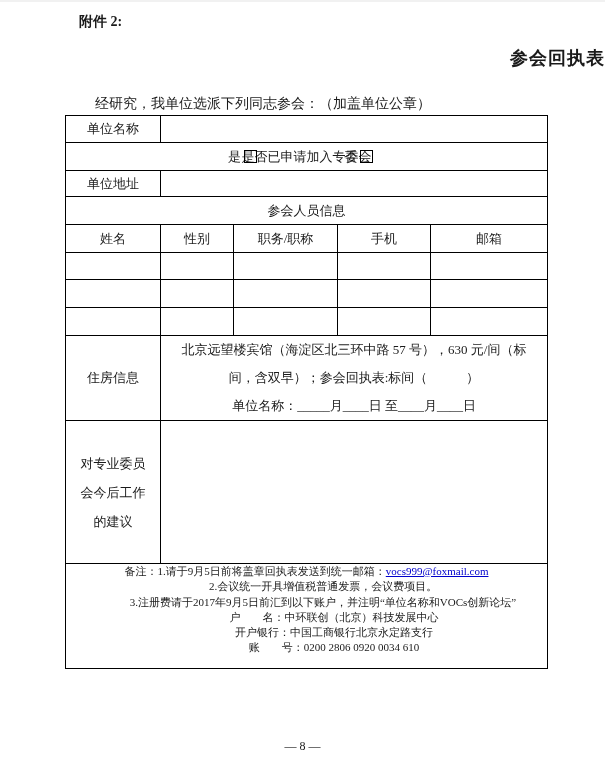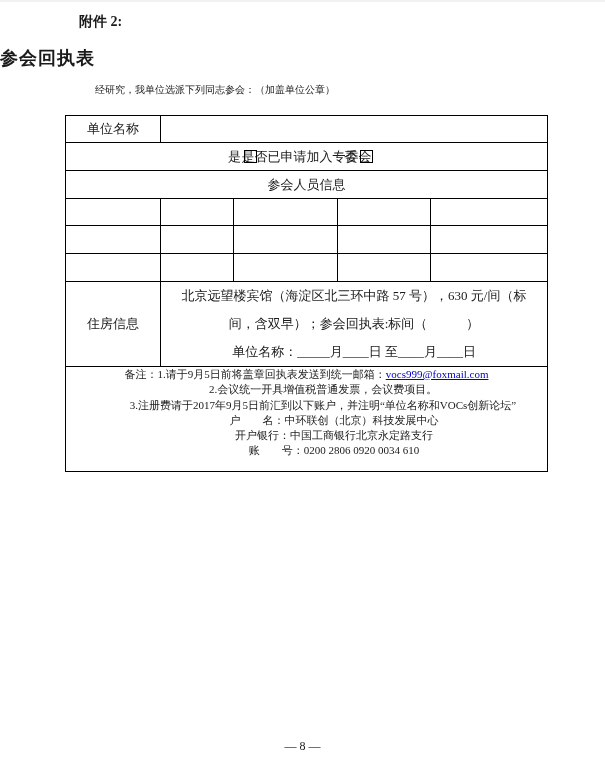--- a/index.html
+++ b/index.html
@@ -3,23 +3,23 @@
 <meta charset="utf-8">
 <style>
   html,body{margin:0;padding:0;}
   body{
     width:605px;height:776px;position:relative;background:#ffffff;
     font-family:"Liberation Serif","DejaVu Serif",serif;
     color:#1a1a1a;overflow:hidden;
   }
   .top-edge{position:absolute;top:0;left:0;width:605px;height:2px;background:#f1f1f1;}
   .attachment{position:absolute;left:79px;top:13px;font-size:14px;font-weight:bold;}
-  .doc-title{position:absolute;left:0;top:46px;width:605px;text-align:left;
+  .doc-title{position:absolute;left:0;top:46px;width:605px;text-align:right;
     font-size:18px;font-weight:bold;letter-spacing:1px;}
-  .intro{position:absolute;left:95px;top:83px;font-size:10px;}
+  .intro{position:absolute;left:95px;top:95px;font-size:14px;}
 
   table.reply{position:absolute;left:65px;top:115px;width:482px;
     border-collapse:collapse;table-layout:fixed;font-size:13px;padding-left:12px;}
   table.reply td{border:1px solid #000;text-align:center;padding:0;overflow:hidden;}
 
   .h27{height:26px}.h28{height:27px}.h29{height:28px}
   .h86{height:84px}.h145{height:143px}.h95{height:105px}
   td.membership{position:relative;text-align:left;padding-left:5px;}
   .opt{position:absolute;top:0;height:100%;display:flex;align-items:center;}
   .opt-yes{left:162px;}
@@ -70,26 +70,37 @@
         <span>是</span>
         <span class="cb"></span>
       </span>
       <span class="opt opt-no">
         <span>否</span>
         <span class="cb"></span>
       </span>
     </td>
   </tr>
 
+  <tr class="h27">
+    <td>单位地址</td>
+    <td colspan="8"></td>
+  </tr>
 
 
   <tr class="h29">
     <td colspan="9">参会人员信息</td>
   </tr>
 
+  <tr class="h29">
+    <td>姓名</td>
+    <td>性别</td>
+    <td colspan="3">职务/职称</td>
+    <td colspan="2">手机</td>
+    <td colspan="2">邮箱</td>
+  </tr>
 
   <tr class="h28">
     <td></td>
     <td></td>
     <td colspan="3"></td>
     <td colspan="2"></td>
     <td colspan="2"></td>
   </tr>
   <tr class="h29">
     <td></td>
@@ -108,20 +119,28 @@
 
   <tr class="h86">
     <td>住房信息</td>
     <td colspan="8" class="housing-content">
       <div>北京远望楼宾馆（海淀区北三环中路 57 号），630 元/间（标</div>
       <div>间，含双早）；参会回执表:标间（　　　）</div>
       <div>单位名称：_____月____日 至____月____日</div>
     </td>
   </tr>
 
+  <tr class="h145">
+    <td class="suggestion-label-cell">
+      <div>对专业委员</div>
+      <div>会今后工作</div>
+      <div>的建议</div>
+    </td>
+    <td colspan="8"></td>
+  </tr>
 
   <tr class="h95">
     <td colspan="9" class="notes-cell">
       <div>
         <span>备注：1.请于9月5日前将盖章回执表发送到统一邮箱：</span><a href="#" class="email">vocs999@foxmail.com</a>
       </div>
       <div class="note-l2">2.会议统一开具增值税普通发票，会议费项目。</div>
       <div class="note-l2">3.注册费请于2017年9月5日前汇到以下账户，并注明“单位名称和VOCs创新论坛”</div>
       <div class="note-l3">户　　名：中环联创（北京）科技发展中心</div>
       <div class="note-l3">开户银行：中国工商银行北京永定路支行</div>

